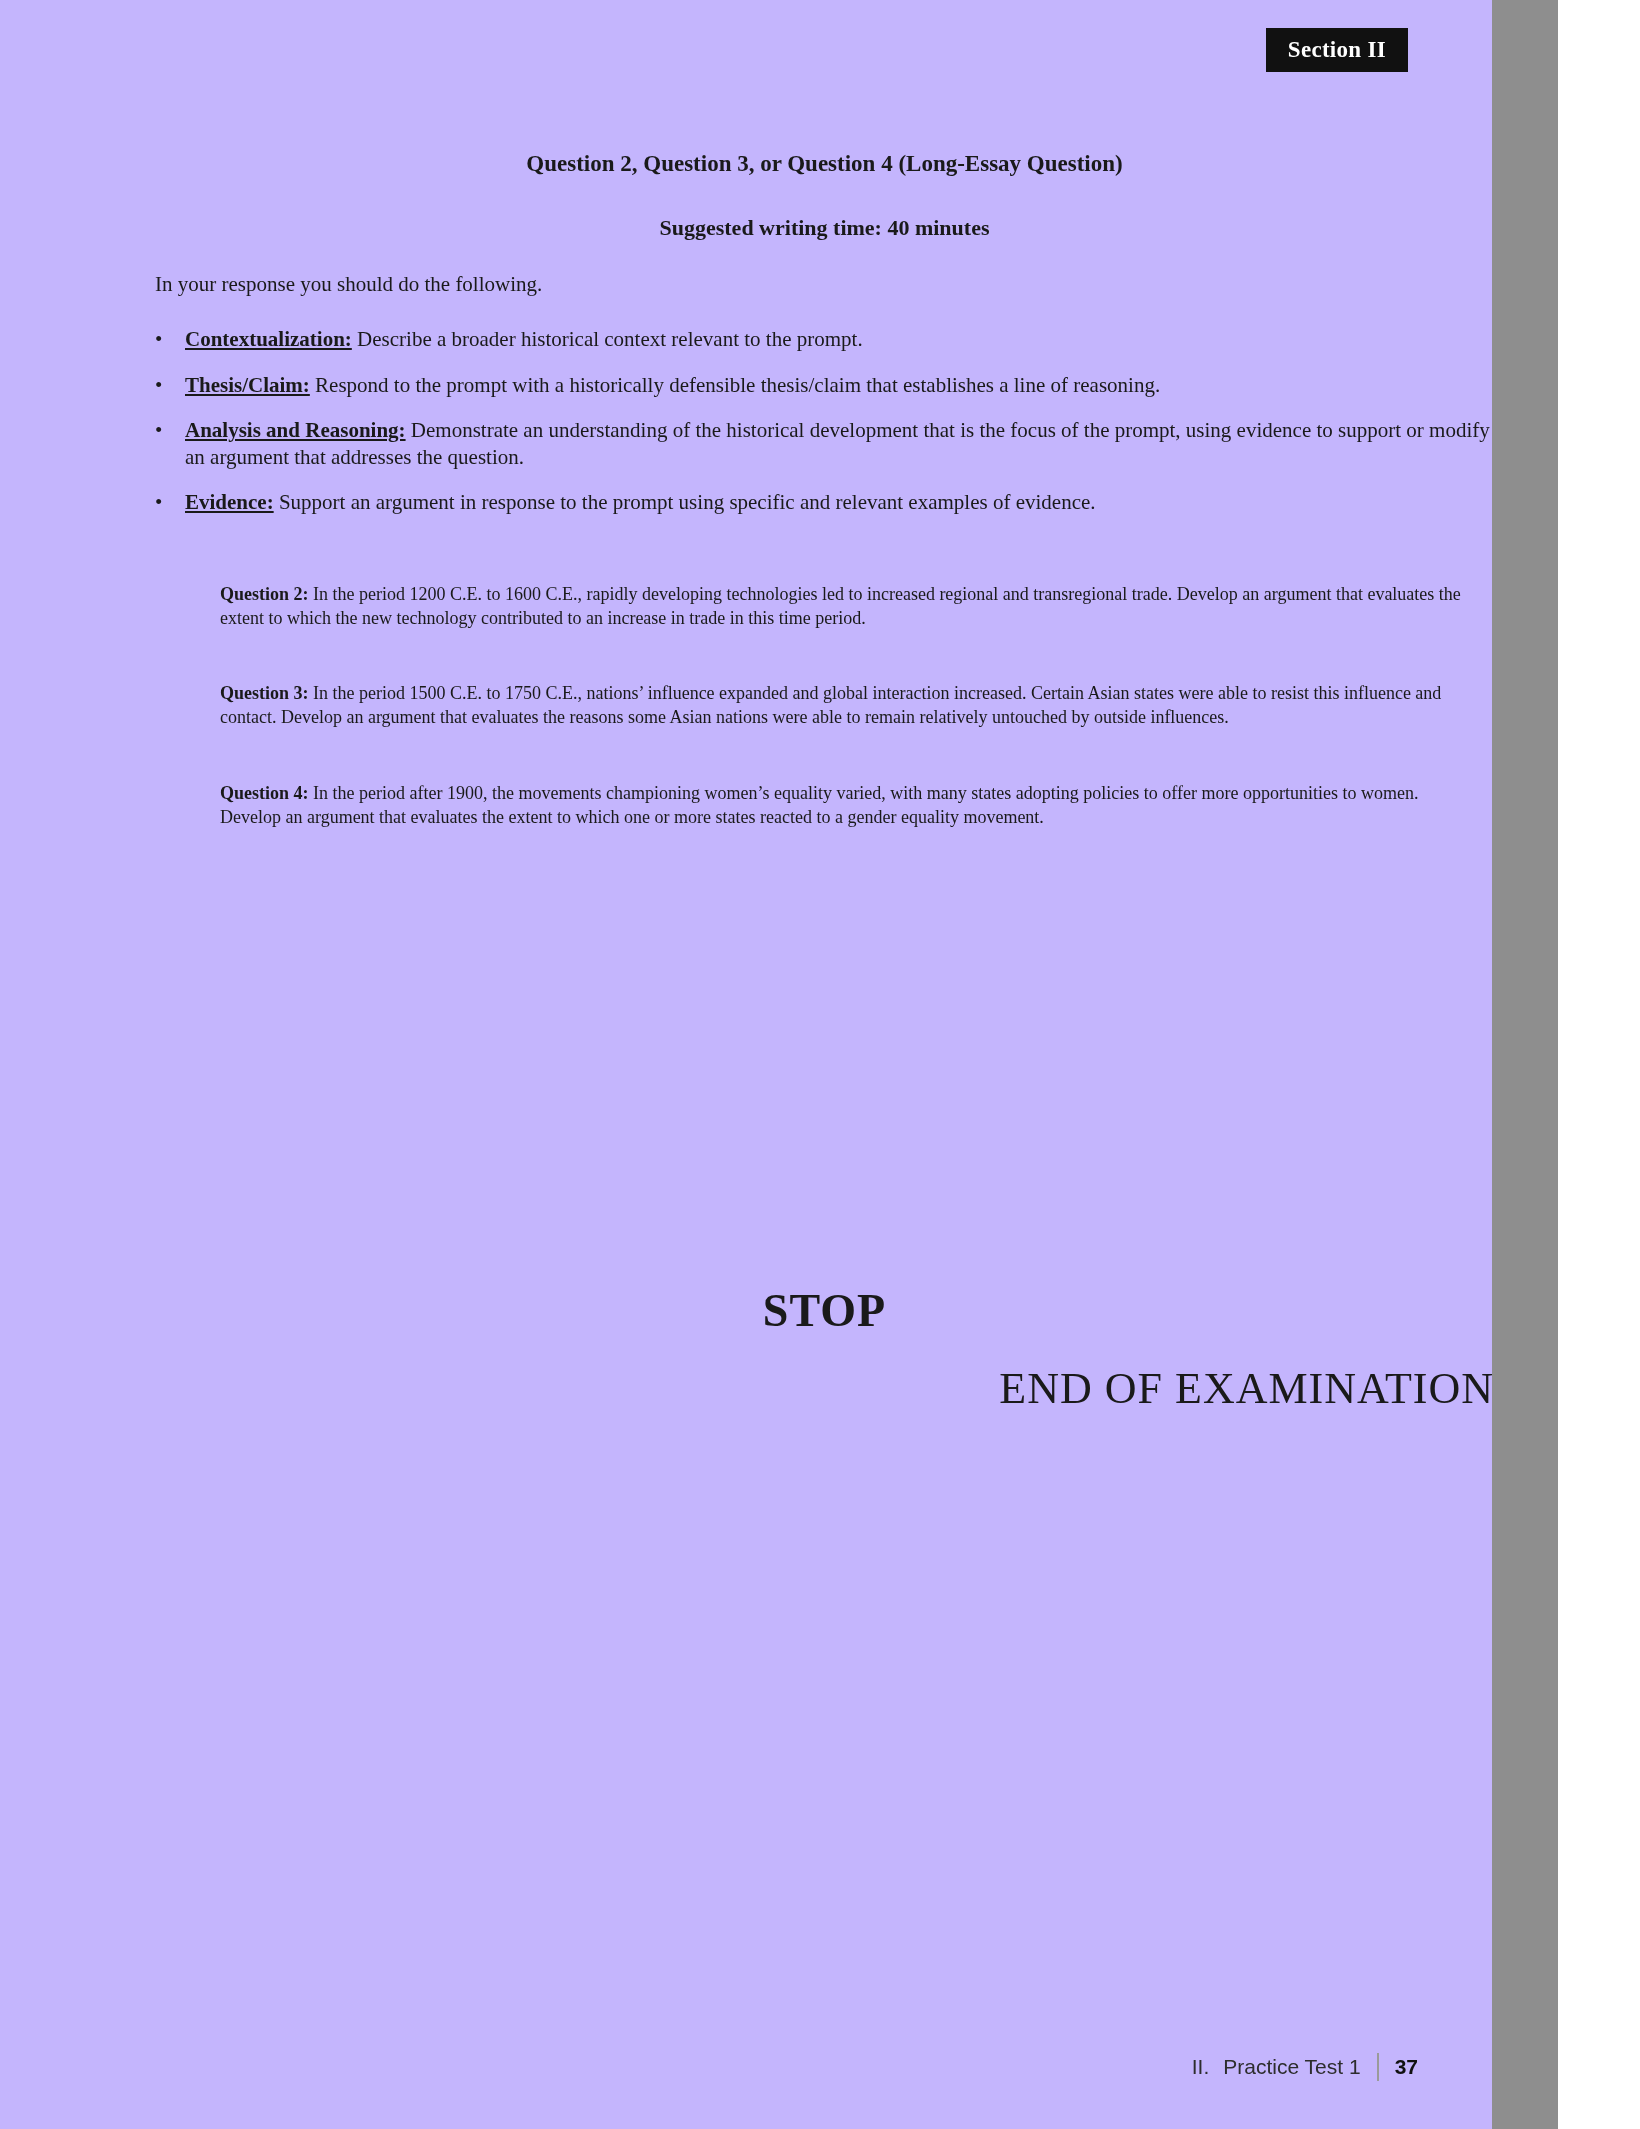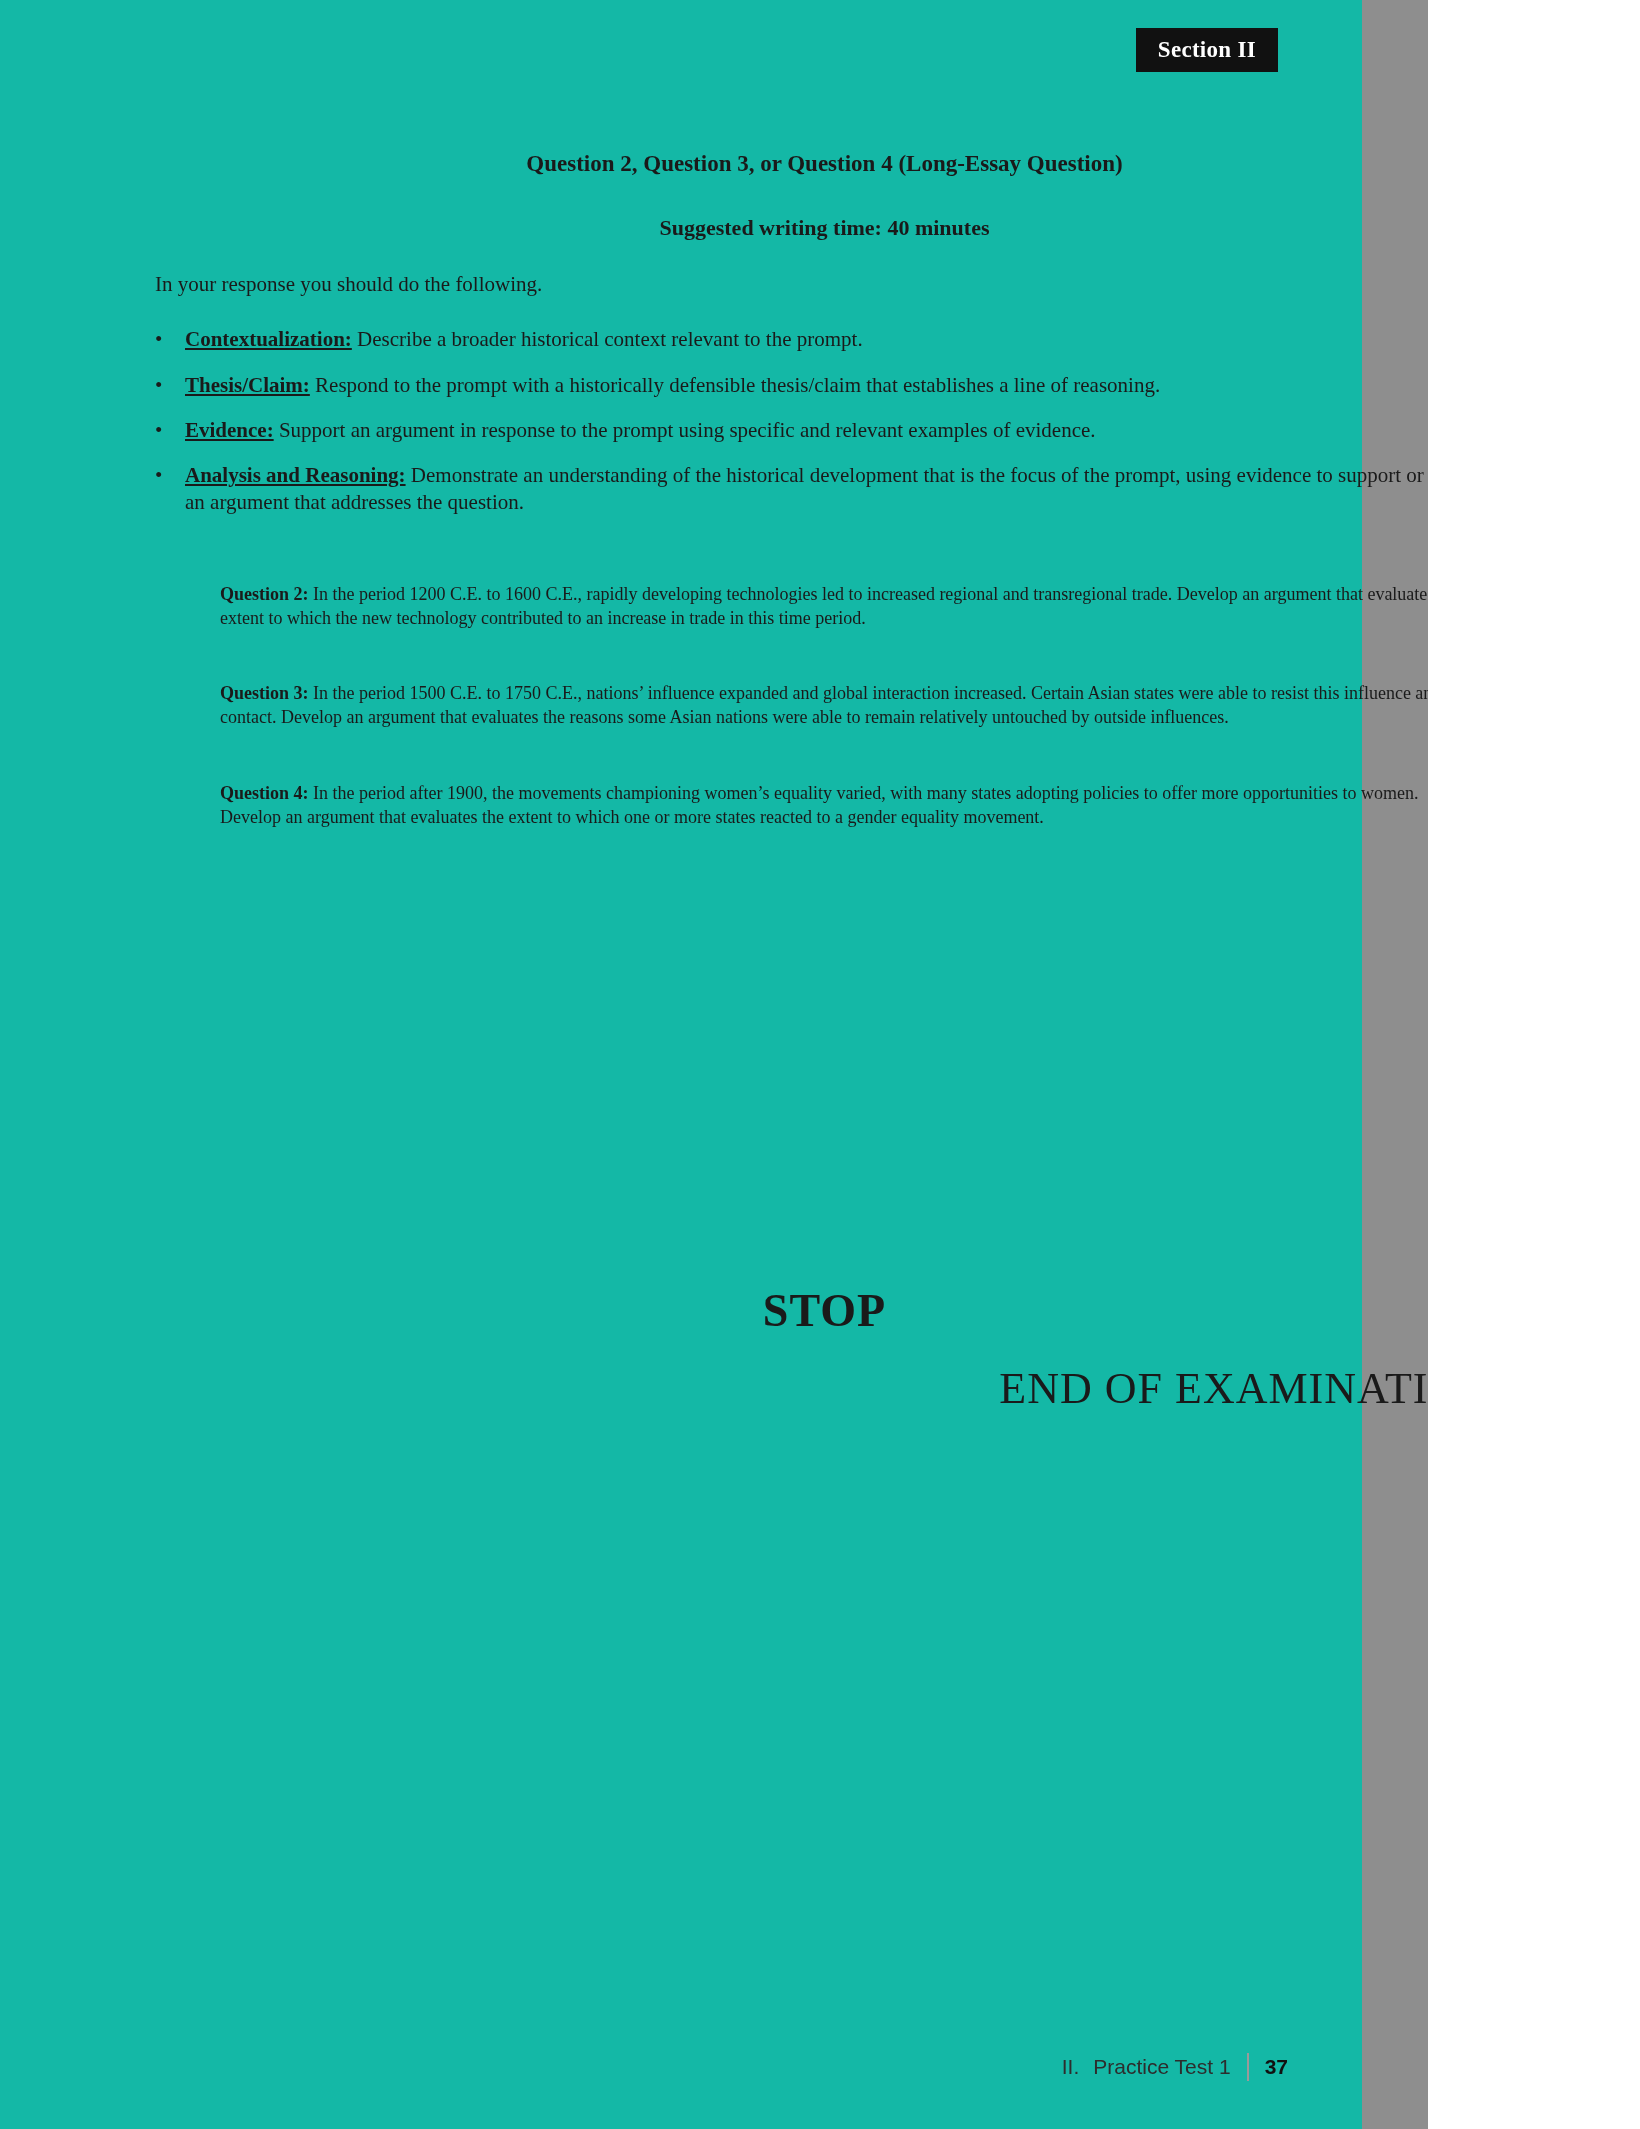--- a/index.html
+++ b/index.html
@@ -2,23 +2,23 @@
 <html><head>
 <meta charset="utf-8">
 <style>
   html, body {
     margin: 0;
     padding: 0;
     background: #ffffff;
   }
   .page {
     position: relative;
-    width: 1428px;
+    width: 1558px;
     height: 2129px;
-    background: #14b8a6;
+    background: #c4b5fd;
     font-family: "Liberation Serif", serif;
     color: #1a1a1a;
     overflow: hidden;
   }
   .side-band {
     position: absolute;
     top: 0;
     right: 0;
     width: 66px;
     height: 100%;
@@ -181,30 +181,30 @@
         <span class="bullet-marker"></span>
         <span class="bullet-body">
           <span class="bullet-label">Thesis/Claim:</span>
           <span>Respond to the prompt with a historically defensible thesis/claim that establishes a line of reasoning.</span>
         </span>
       </div>
 
       <div class="bullet-item">
         <span class="bullet-marker"></span>
         <span class="bullet-body">
+          <span class="bullet-label">Analysis and Reasoning:</span>
+          <span>Demonstrate an understanding of the historical development that is the focus of the prompt, using evidence to support or modify an argument that addresses the question.</span>
+        </span>
+      </div>
+
+      <div class="bullet-item">
+        <span class="bullet-marker"></span>
+        <span class="bullet-body">
           <span class="bullet-label">Evidence:</span>
           <span>Support an argument in response to the prompt using specific and relevant examples of evidence.</span>
-        </span>
-      </div>
-
-      <div class="bullet-item">
-        <span class="bullet-marker"></span>
-        <span class="bullet-body">
-          <span class="bullet-label">Analysis and Reasoning:</span>
-          <span>Demonstrate an understanding of the historical development that is the focus of the prompt, using evidence to support or modify an argument that addresses the question.</span>
         </span>
       </div>
 
     </div>
 
     <div class="question-section">
 
       <p class="question-block">
         <span class="question-label">Question 2:</span>
         <span>In the period 1200 C.E. to 1600 C.E., rapidly developing technologies led to increased regional and transregional trade. Develop an argument that evaluates the extent to which the new technology contributed to an increase in trade in this time period.</span>

